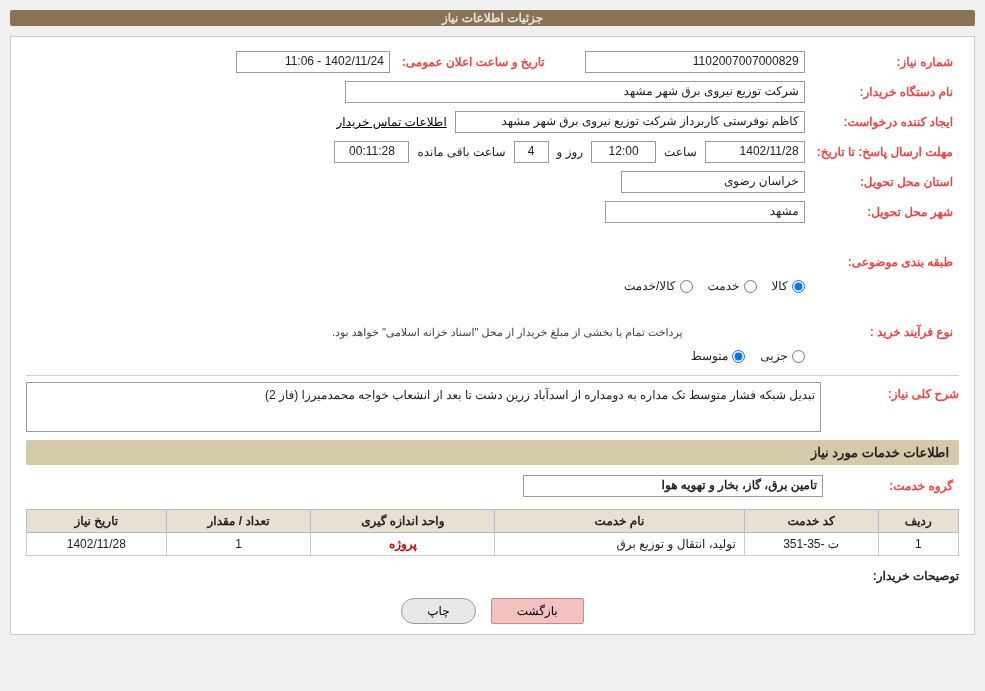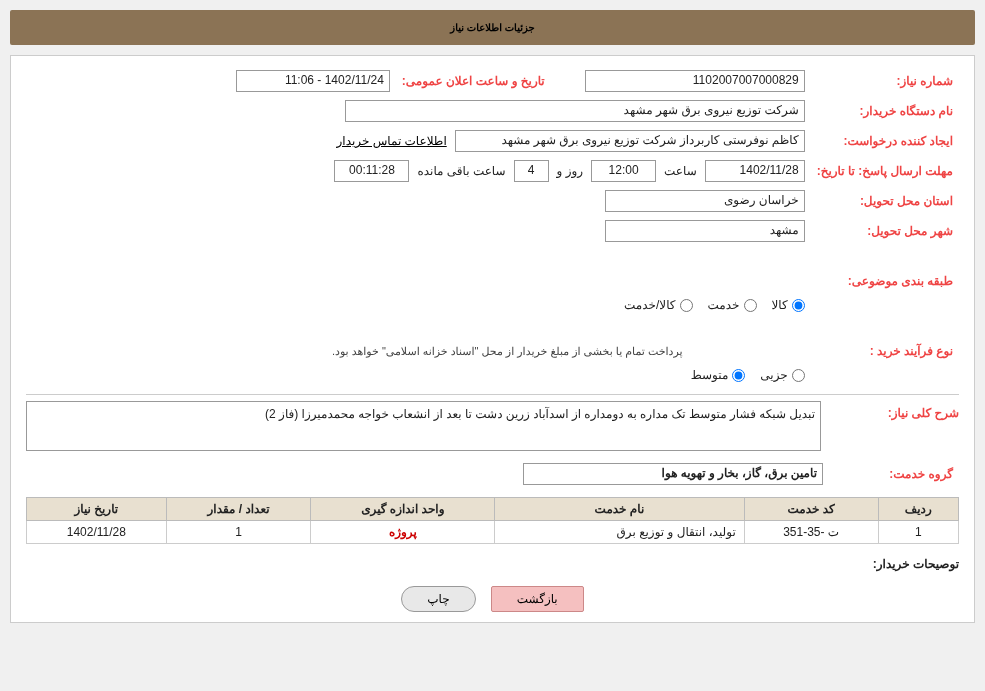--- a/index.html
+++ b/index.html
@@ -11,24 +11,24 @@
       color: #222;
     }
     .page-container {
       width: 985px;
       min-height: 691px;
       background: #f0f0f0;
       padding: 10px;
     }
     .header-bar {
       background: #8B7355;
-      color: #000000;
+      color: #e5e5e5;
       text-align: center;
-      padding: 12px 12px;
-      font-size: 10px;
+      padding: 1px 12px;
+      font-size: 12px;
       font-weight: bold;
       border-radius: 2px;
       margin-bottom: 10px;
     }
     .main-card {
       background: #fff;
       border: 1px solid #ccc;
       padding: 10px 15px;
     }
     .info-table {
@@ -226,21 +226,21 @@
             <div class="input-box" style="width:35px; text-align:center;">4</div>
             <span class="small-label">ساعت باقی مانده</span>
             <div class="input-box" style="width:75px; text-align:center;">00:11:28</div>
           </div>
         </td>
       </tr>
 
       <tr>
         <td class="label-cell">استان محل تحویل:</td>
         <td class="value-cell" colspan="3">
-          <div class="input-box" style="width:200px;">خراسان رضوی</div>
+          <div class="input-box" style="width:184px;">خراسان رضوی</div>
         </td>
       </tr>
 
       <tr>
         <td class="label-cell">شهر محل تحویل:</td>
         <td class="value-cell" colspan="3">
           <div class="input-box" style="width:200px;">مشهد</div>
         </td>
       </tr>
 
@@ -289,20 +289,21 @@
 
     <div style="display:flex; align-items:flex-start; gap:8px; margin-bottom:8px; direction:rtl;">
       <div class="label-cell" style="padding-top:5px; font-weight:bold;">شرح کلی نیاز:</div>
       <div style="flex:1;">
         <div class="description-box">
           <span>تبدیل شبکه فشار متوسط تک مداره به دومداره از اسدآباد زرین دشت تا بعد از انشعاب خواجه محمدمیرزا (فاز 2)</span>
         </div>
       </div>
     </div>
 
+    <div class="section-header">اطلاعات خدمات مورد نیاز</div>
 
     <table class="info-table" style="margin-bottom:8px;">
       <tbody>
           <tr>
         <td class="label-cell">گروه خدمت:</td>
         <td class="value-cell">
           <div class="input-box" style="width:300px;font-weight:bold;">تامین برق، گاز، بخار و تهویه هوا</div>
         </td>
       </tr>
     </tbody>

